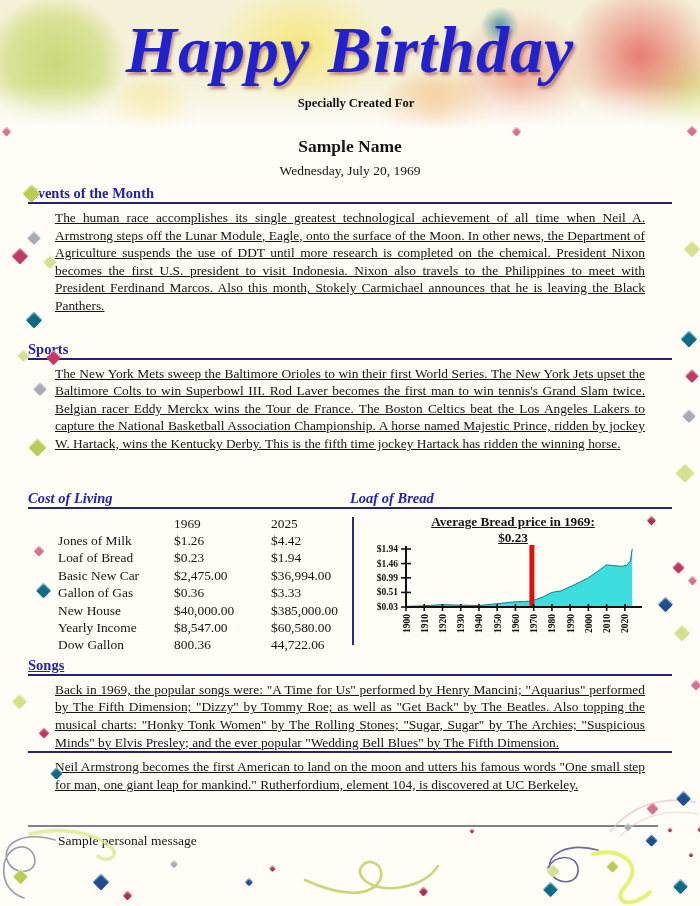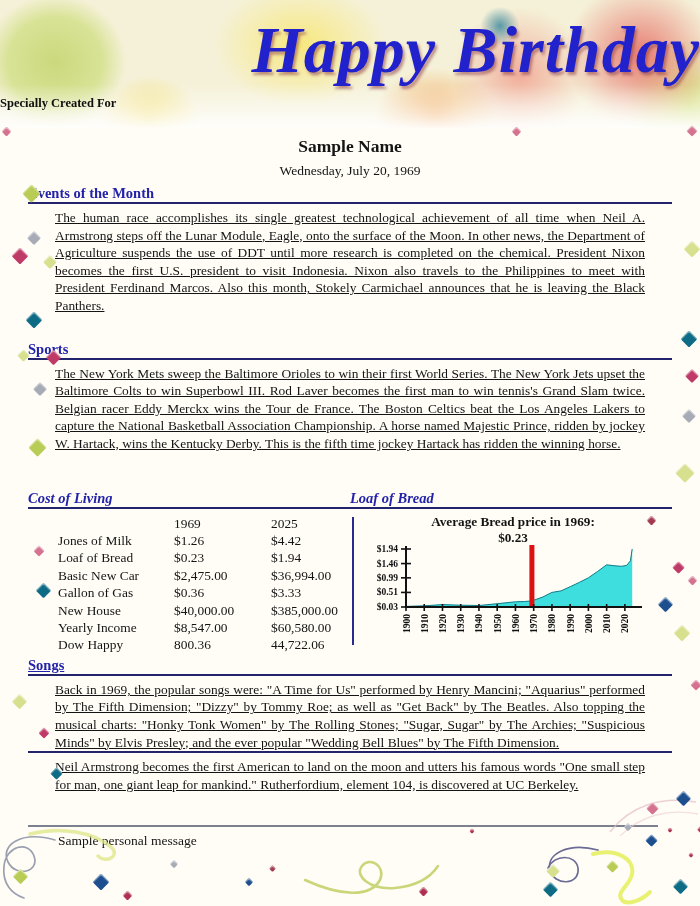--- a/index.html
+++ b/index.html
@@ -12,42 +12,42 @@
       linear-gradient(to bottom, rgba(255,255,255,0) 66%, rgba(255,255,255,0.92) 100%),
       radial-gradient(95px 90px at 55px 62px, #ccd87c 0%, #d9e397 50%, rgba(217,227,151,0) 75%),
       radial-gradient(70px 60px at 150px 118px, rgba(242,220,100,0.9), rgba(242,220,100,0) 70%),
       radial-gradient(120px 85px at 300px 45px, rgba(247,231,120,0.95), rgba(247,231,120,0) 72%),
       radial-gradient(26px 26px at 500px 26px, rgba(80,150,165,0.95), rgba(80,150,165,0) 75%),
       radial-gradient(85px 70px at 435px 118px, rgba(240,155,70,0.85), rgba(240,155,70,0) 72%),
       radial-gradient(95px 95px at 520px 75px, rgba(238,130,115,0.6), rgba(238,130,115,0) 72%),
       radial-gradient(105px 100px at 640px 55px, rgba(228,95,88,0.8), rgba(228,95,88,0) 72%),
       radial-gradient(85px 95px at 690px 105px, rgba(213,224,125,0.95), rgba(213,224,125,0) 75%);
   }
-  .hb-title{padding-top:12px;text-align:right;font-size:66px;line-height:76px;
+  .hb-title{padding-top:12px;text-align:center;font-size:66px;line-height:76px;
     font-style:italic;font-weight:bold;letter-spacing:1px;color:#2222cc;
     text-shadow:2px 3px 3px rgba(140,60,70,.55);}
-  .created-for{margin-top:8px;font-size:12.5px;font-weight:bold;color:#101010;}
+  .created-for{margin-top:8px;text-align:center;font-size:12.5px;font-weight:bold;color:#101010;padding-left:12px;}
   
   .recipient{margin-top:8px;text-align:center;font-size:17.5px;line-height:21px;font-weight:bold;}
   .date-line{margin-top:5px;text-align:center;font-size:13.5px;line-height:17px;}
   
   .content{margin:0 28px;}
   .sec-head{text-align:left;font-size:14.5px;line-height:18px;font-weight:bold;color:#2222aa;}
   .rule{border:0;border-top:2px solid #23236e;margin:0;}
   .rule-gray{border:0;border-top:2px solid #7b818f;margin:0;}
   .para{margin:5px 27px 0 27px;font-size:13.4px;line-height:17.6px;text-align:justify;text-decoration:underline;}
   .mt-events{margin-top:5px;} .mt-sports{margin-top:25px;} .mt-cols{margin-top:36px;}
   .mt-songs{margin-top:2px;text-decoration:underline;} .mt-science{margin-top:24px;}
   
   .cols-header{display:flex;}
   .cols-header .half{width:50%;font-style:italic;}
   .cols{display:flex;position:relative;}
   .col-left{width:324px;padding:6px 0 0 30px;box-sizing:border-box;}
   .vdiv{width:2px;background:#2a2a8e;margin-top:8px;height:128px;}
-  .col-right{flex:1;padding-top:5px;}
+  .col-right{flex:1;padding-top:5px;text-decoration:underline;}
   .col-table{display:grid;grid-template-columns:116px 97px auto;font-size:13.4px;line-height:17.4px;}
   .col-table .cell{white-space:nowrap;}
   .chart-title{text-align:center;font-size:13.2px;line-height:16px;font-weight:bold;}
   .chart-value{text-align:center;font-size:13.2px;line-height:15px;font-weight:bold;}
   .chart-wrap{margin-left:18px;}
   svg text{font-family:"Liberation Serif", serif;font-weight:bold;font-size:9.5px;fill:#111;}
   
   .rule-bottom{margin-top:32px;width:630px;}
   .personal{margin:5px 0 0 30px;font-size:13.5px;line-height:17px;}
   
@@ -116,21 +116,21 @@
             <div class="cell">$36,994.00</div>
             <div class="cell">Gallon of Gas</div>
             <div class="cell">$0.36</div>
             <div class="cell">$3.33</div>
             <div class="cell">New House</div>
             <div class="cell">$40,000.00</div>
             <div class="cell">$385,000.00</div>
             <div class="cell">Yearly Income</div>
             <div class="cell">$8,547.00</div>
             <div class="cell">$60,580.00</div>
-            <div class="cell">Dow Happy</div>
+            <div class="cell">Dow Gallon</div>
             <div class="cell">800.36</div>
             <div class="cell">44,722.06</div>
           </div>
       </div>
       <div class="vdiv"></div>
       <div class="col-right">
         <div class="chart-title">Average Bread price in 1969:</div>
         <div class="chart-value">$0.23</div>
         <div class="chart-wrap">
           <svg id="bread-chart" width="276" height="102" viewBox="0 0 276 102">

